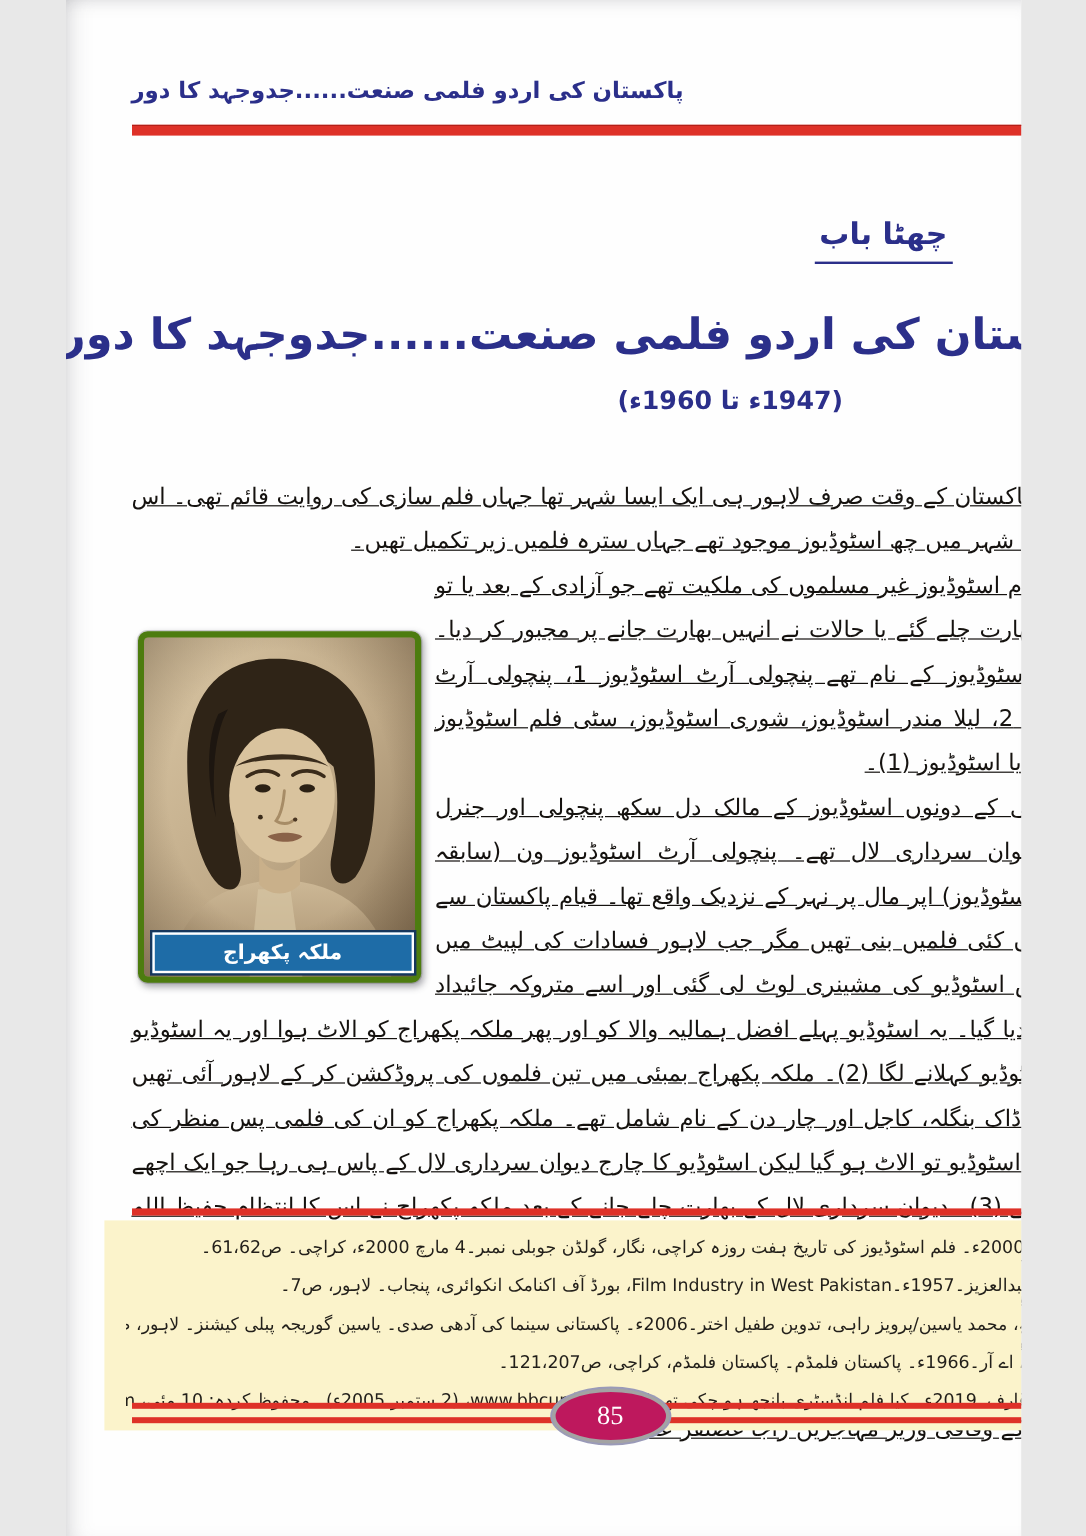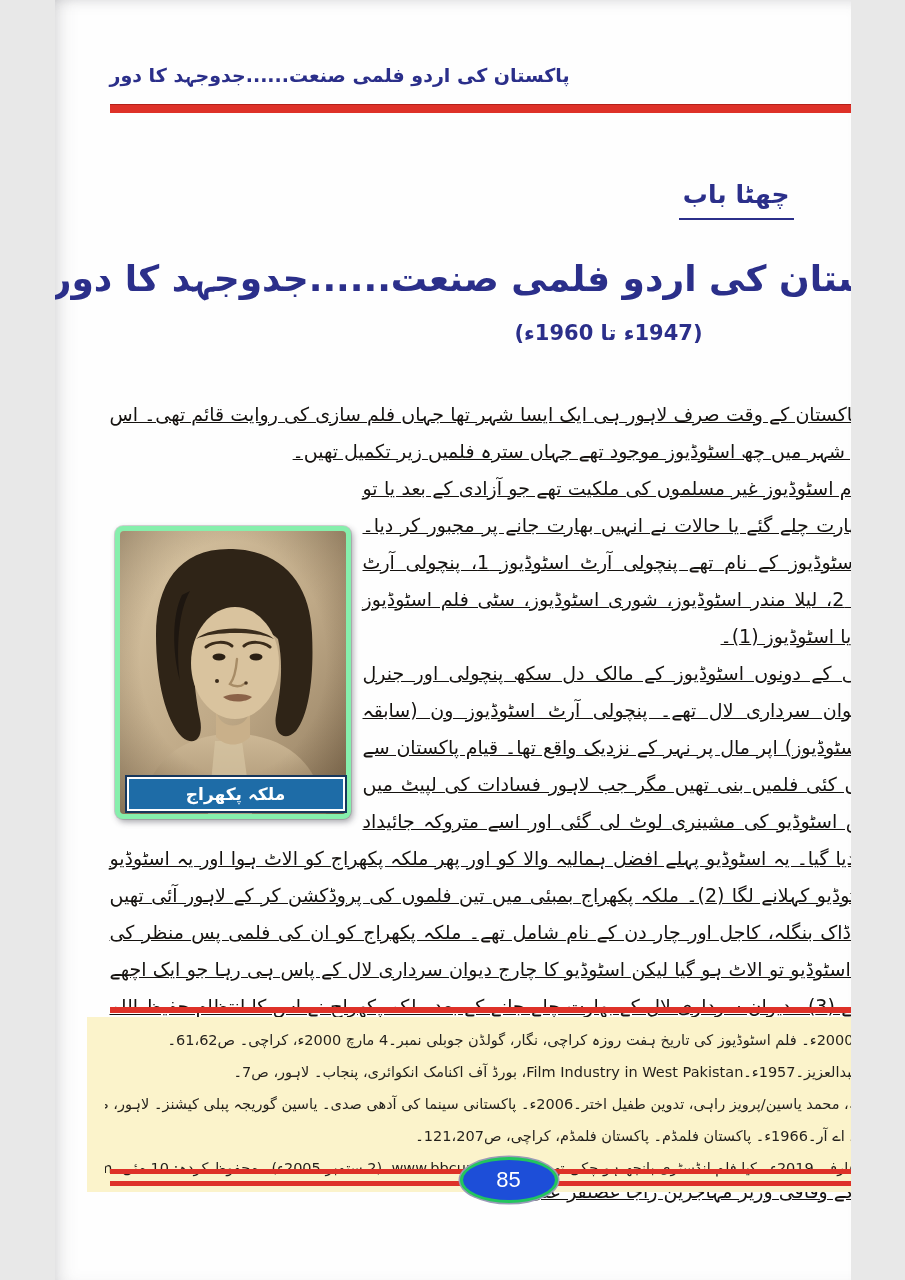--- a/index.html
+++ b/index.html
@@ -25,21 +25,21 @@
   .page-subtitle{font-size:21px;font-weight:bold;margin-top:22px;}
   
   .body-text{
     position:absolute;top:396px;left:55px;width:813px;direction:rtl;
     font-size:19px;line-height:37px;color:#15120f;text-align:justify;text-decoration:underline;
   }
   .body-text p{margin:0;text-indent:26px;}
   
   .photo-frame{
     float:left;width:226px;height:283px;margin:56px 12px 6px 5px;
-    background:#86efac;border-radius:8px;padding:5px;box-sizing:content-box;
+    background:#4d7c0f;border-radius:8px;padding:5px;box-sizing:content-box;
     box-shadow:2px 3px 6px rgba(60,60,70,.45), 0 0 0 1px #d8d8d8;
     position:relative;
   }
   .photo-frame .photo{
     width:226px;height:283px;border-radius:4px;overflow:hidden;display:block;position:relative;
   }
   .photo svg{display:block;}
   .photo-caption{
     position:absolute;left:12px;right:6px;bottom:8px;height:30px;
     background:#1e6ca7;border:2px solid #fff;box-shadow:0 0 0 2px #16365c;
@@ -52,23 +52,23 @@
     position:absolute;top:1017px;left:32px;width:806px;height:168px;background:#fbf3cb;
     direction:rtl;text-align:right;color:#221f1a;font-size:14.5px;
     padding:7px 18px 0 18px;
   }
   .footnote-item{line-height:32px;white-space:nowrap;overflow:hidden;}
   
   .bottom-rule-1{position:absolute;top:1169px;left:55px;width:794px;height:4.5px;background:#de3128;}
   .bottom-rule-2{position:absolute;top:1181px;left:55px;width:794px;height:4.5px;background:#de3128;}
   .page-number-badge{
     position:absolute;top:1157px;left:405px;width:92px;height:40px;z-index:5;
-    background:#1d4ed8;border:3px solid #22c55e;border-radius:50%;
+    background:#be185d;border:3px solid #a3a3a3;border-radius:50%;
     box-shadow:0 0 0 1.5px #9a9ab8;
-    color:#fff;font-family:Liberation Sans, sans-serif;font-size:22px;
+    color:#fff;font-family:Liberation Serif, serif;font-size:22px;
     display:flex;align-items:center;justify-content:center;
   }
 </style>
 </head>
 <body>
 
 <div class="page">
 
   <div class="running-header">پاکستان کی اردو فلمی صنعت......جدوجہد کا دور</div>
   <div class="header-rule"></div>

